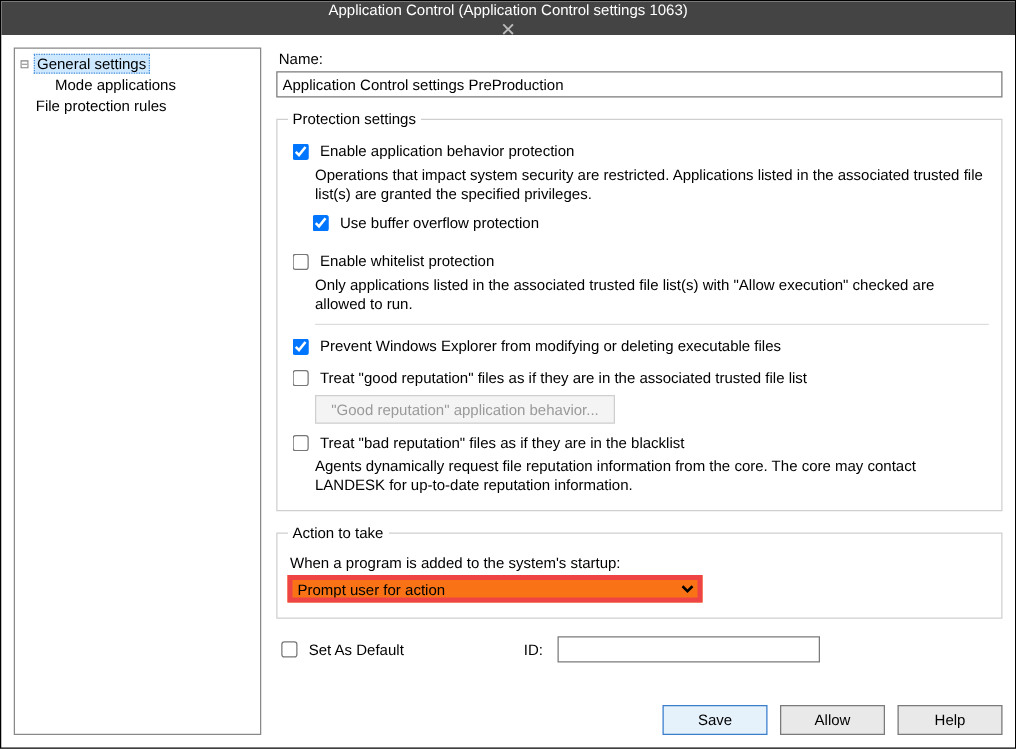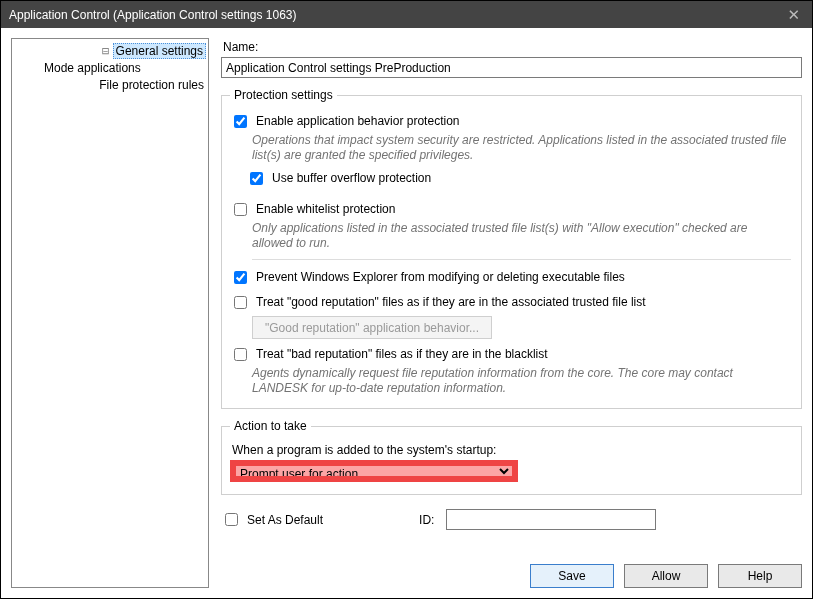--- a/index.html
+++ b/index.html
@@ -15,20 +15,21 @@
     border: 1px solid #000;
   }
   .titlebar {
     background:#444;
     color:#fff;
     height:27px;
     display:flex;
     align-items:center;
     padding:0 8px;
     font-size:12px;
+    flex-direction:column;
   }
   .titlebar .spacer { flex:1; }
   .close-x {
     font-size:15px;
     color:#bbb;
     cursor:default;
     padding:0 4px;
   }
   .client {
     display:flex;
@@ -38,21 +39,21 @@
   }
   .tree {
     width:198px;
     border:1px solid #888;
     background:#fff;
     padding:4px 2px;
     font-size:12px;
     line-height:17px;
   }
   .tree-row { white-space:nowrap; }
-  .tree-indent0 { padding-left:2px;text-align:right; }
+  .tree-indent0 { padding-left:2px; }
   .tree-indent1 { padding-left:28px; }
   .tree-line { color:#888; font-family: monospace; }
   .tree .sel {
     background:#cde8ff;
     border:1px dotted #4a90d9;
     padding:0 2px;
   }
   .tree .item { padding:0 2px; }
   .right {
     flex:1;
@@ -71,46 +72,45 @@
   fieldset {
     border:1px solid #cfcfcf;
     margin:10px 0 0 0;
     padding:8px 10px 12px 8px;
   }
   legend { padding:0 4px; }
   .row-cb { display:flex; align-items:flex-start; gap:6px; margin-top:4px; }
   .row-cb input[type=checkbox] { margin-top:1px; }
   .desc {
     margin:2px 0 8px 22px;
-    color:#737373;
+    color:#000000;
     line-height:15px;
-    font-style:italic;
   }
   .hr {
     border:0; border-top:1px solid #ddd;
     margin:6px 0 10px 22px;
   }
   button.small {
     font:inherit;
     height:23px;
     border:1px solid #adadad;
     background:#efefef;
     padding:0 12px;
   }
   button.small:disabled {
     color:#9a9a9a;
     background:#f4f4f4;
     border-color:#cfcfcf;
   }
   .goodrep-btn-wrap { margin:4px 0 8px 22px; }
   select.combo {
-    width:288px;
+    width:332px;
     height:22px;
-    border:6px solid #ef4444;
-    background:#fca5a5;
+    border:4px solid #ef4444;
+    background:#f97316;
     font:inherit;
   }
   .bottom-row {
     display:flex;
     align-items:center;
     gap:6px;
     margin-top:14px;
   }
   .bottom-row .idlbl { margin-left:90px; margin-right:6px; }
   .idfield {

